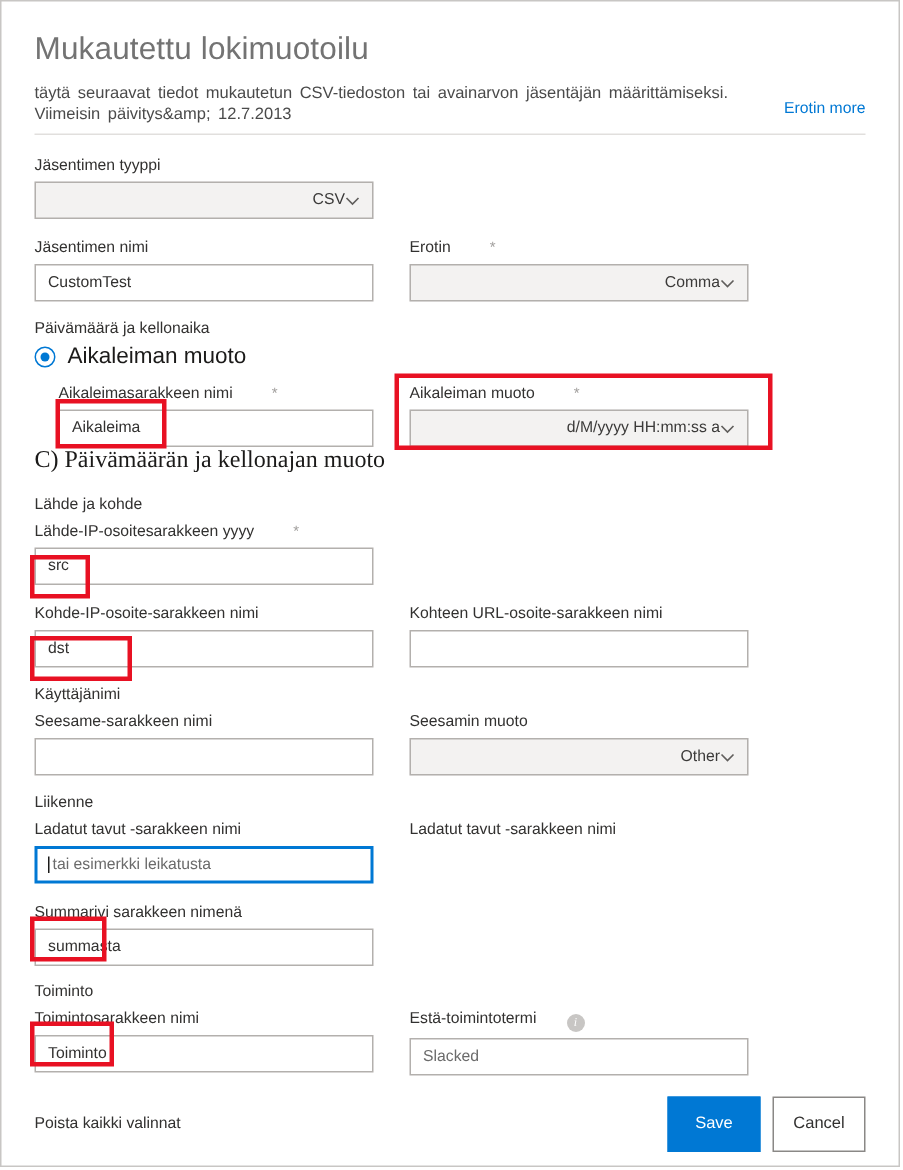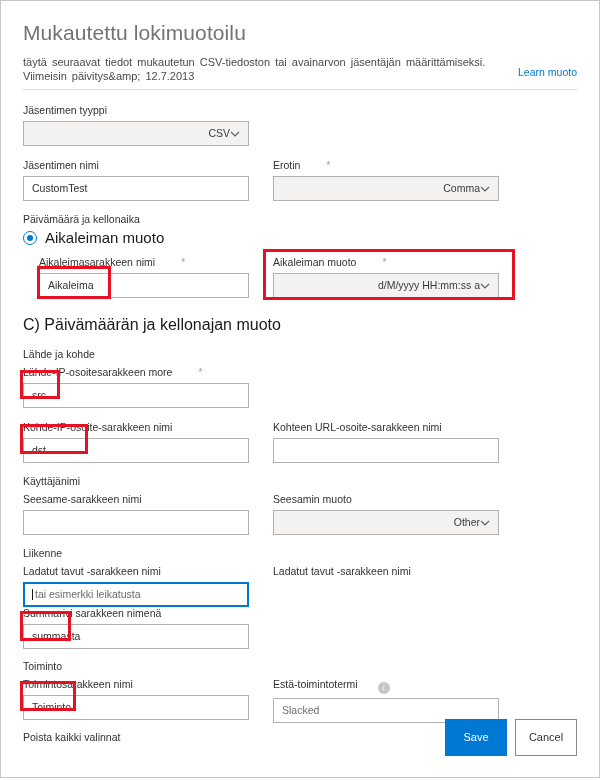--- a/index.html
+++ b/index.html
@@ -186,21 +186,21 @@
   .hl {
     position: absolute;
     border: 3px solid #e81123;
     box-sizing: border-box;
     pointer-events: none;
     z-index: 5;
   }
   
   .footer {
     position: absolute;
-    left: 0; right: 0; bottom: 12px;
+    left: 0; right: 0; bottom: 0;
     height: 56px;
   }
   .footer-inner {
     display: flex;
     align-items: center;
     justify-content: space-between;
     padding: 0 22px;
     height: 56px;
     box-sizing: border-box;
   }
@@ -234,21 +234,21 @@
 </style>
 </head>
 <body>
 
 <div class="panel">
   <div class="inner">
 
     <h1 class="page-title">Mukautettu lokimuotoilu</h1>
     <div class="subrow">
       <div class="subtitle">täytä seuraavat tiedot mukautetun CSV-tiedoston tai avainarvon jäsentäjän määrittämiseksi.  Viimeisin päivitys&amp;amp;  12.7.2013</div>
-      <a class="learn-more">Learn muoto</a>
+      <a class="learn-more">Erotin more</a>
     </div>
     <div class="hr"></div>
 
     <div style="margin-top:14px;">
       <span class="field-label">Jäsentimen tyyppi</span>
       <div class="control select" style="width:226px;">
         <span class="val">CSV</span>
         <span class="chev">
           <svg viewBox="0 0 10 10" width="10" height="10">
               <path d="M1 3 L5 7 L9 3" fill="none" stroke="#605e5c" stroke-width="1.1"></path>
@@ -304,30 +304,30 @@
           <span class="val">d/M/yyyy HH:mm:ss a</span>
           <span class="chev">
             <svg viewBox="0 0 10 10" width="10" height="10">
                 <path d="M1 3 L5 7 L9 3" fill="none" stroke="#605e5c" stroke-width="1.1"></path>
               </svg>
           </span>
         </div>
       </div>
     </div>
 
-    <h2 class="group-heading" style="margin-top:18px;">C) Päivämäärän ja kellonajan muoto</h2>
+    <h2 class="group-heading" style="font-family:Liberation Serif, serif;">C) Päivämäärän ja kellonajan muoto</h2>
 
     <div style="margin-top:14px;">
       <div class="section-title">Lähde ja kohde</div>
     </div>
 
     <div class="row" style="margin-top:6px;">
       <div class="col">
         <span class="field-label">
-          <span>Lähde-IP-osoitesarakkeen more</span><span class="req-star">*</span>
+          <span>Lähde-IP-osoitesarakkeen yyyy</span><span class="req-star">*</span>
         </span>
         <div class="control">
           <span class="val">src</span>
         </div>
       </div>
       <div class="col"></div>
     </div>
 
     <div class="row" style="margin-top:13px;">
       <div class="col">
@@ -376,21 +376,21 @@
         <div class="control focused">
           <span class="caret"></span>
           <span class="val ph">tai esimerkki leikatusta</span>
         </div>
       </div>
       <div class="col">
         <span class="field-label">Ladatut tavut -sarakkeen nimi</span>
       </div>
     </div>
 
-    <div class="row" style="gap:31px;">
+    <div class="row" style="margin-top:13px;gap:31px;">
       <div class="col">
         <span class="field-label">Summarivi sarakkeen nimenä</span>
         <div class="control">
           <span class="val">summasta</span>
         </div>
       </div>
       <div class="col"></div>
     </div>
 
     <div style="margin-top:11px;">

